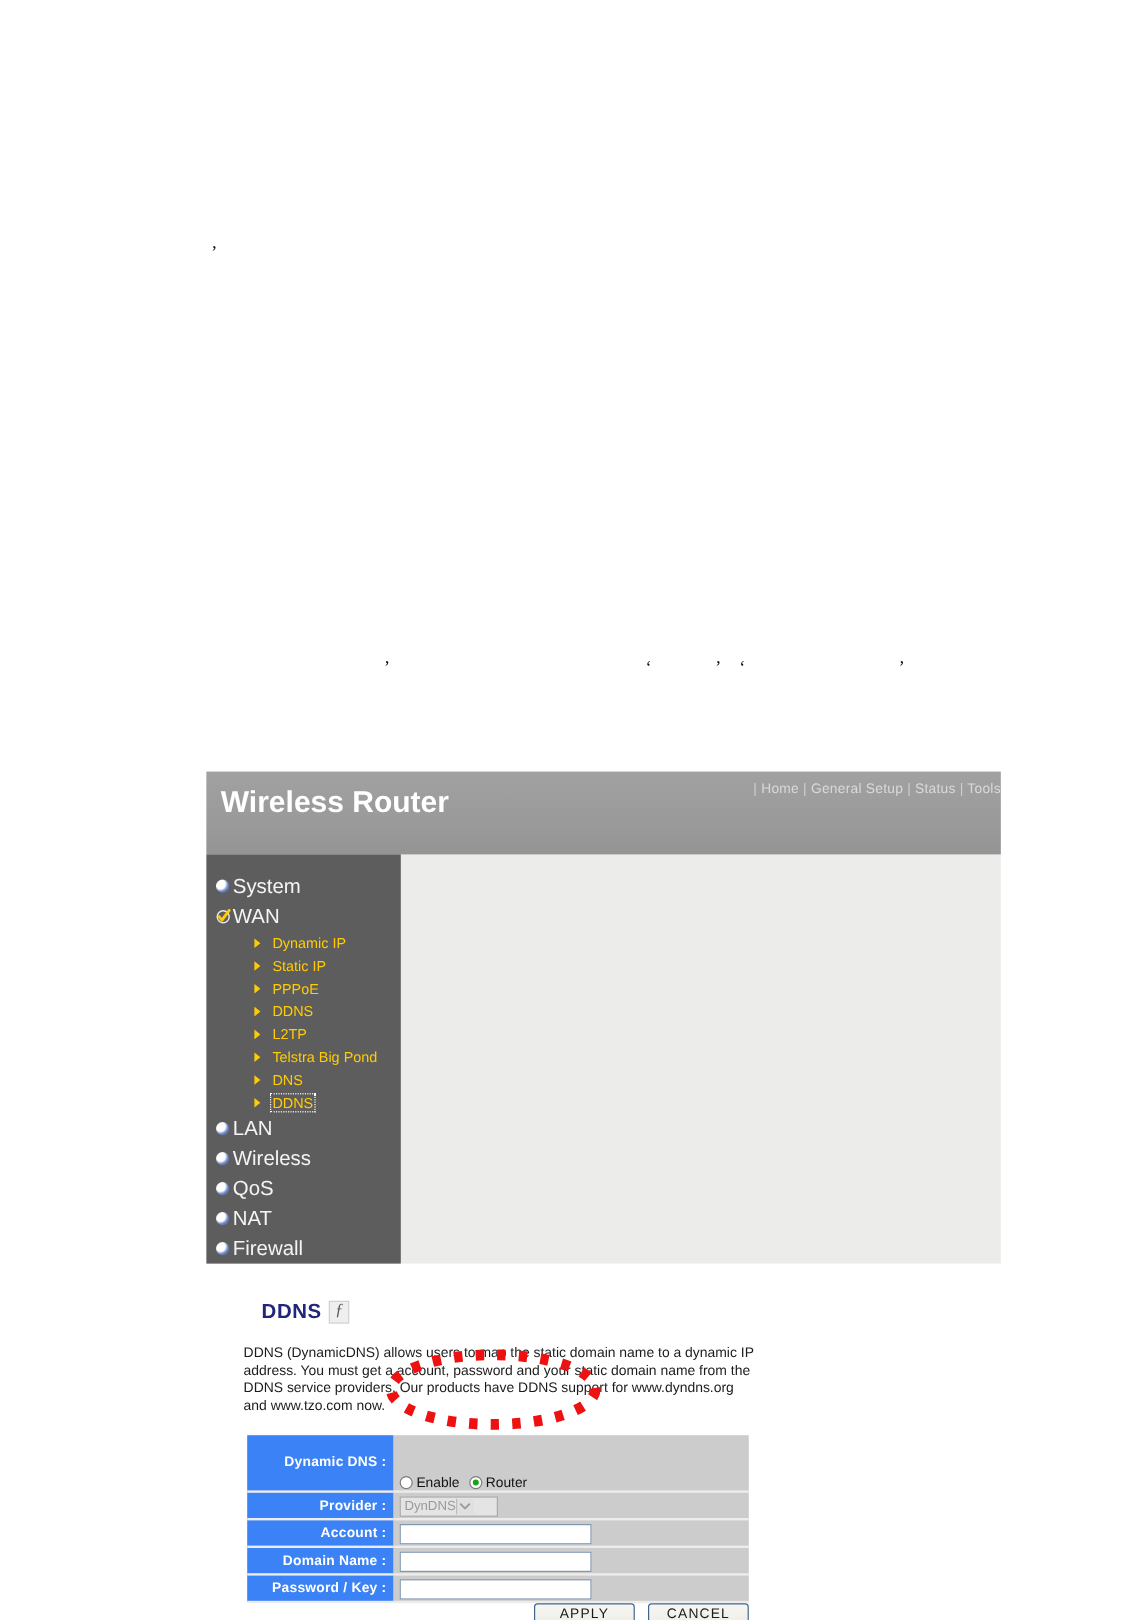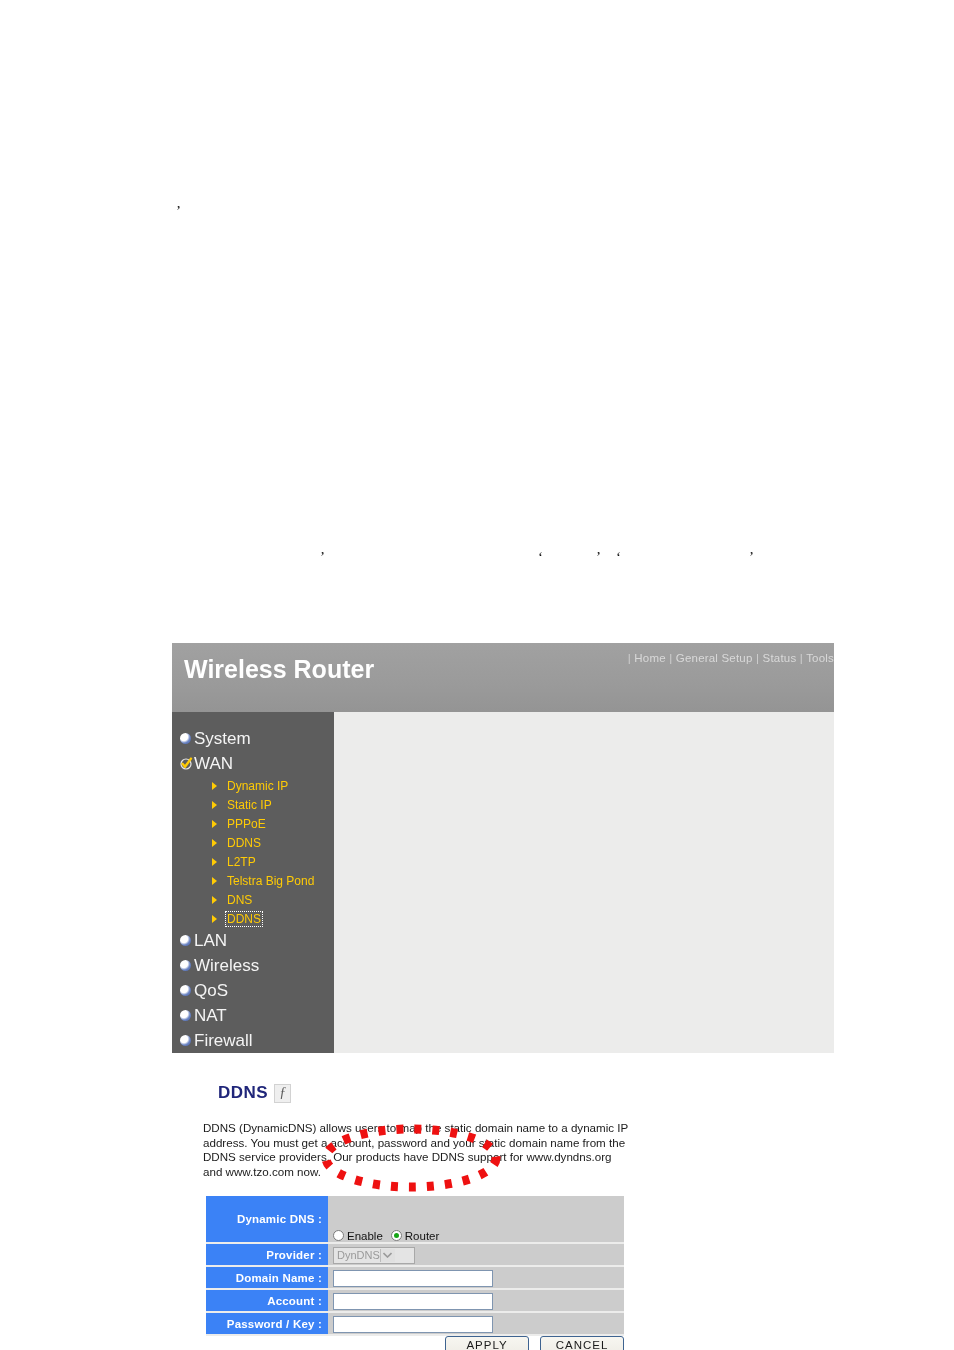--- a/index.html
+++ b/index.html
@@ -453,27 +453,27 @@
                 <span>DynDNS</span>
                 <span class="chev">
                   <svg width="9" height="6" viewBox="0 0 9 6">
                       <path d="M0.5 1 L4.5 5 L8.5 1" fill="none" stroke="#9a9a9a" stroke-width="1.6"></path>
                     </svg>
                 </span>
               </span>
             </td>
           </tr>
           <tr>
-            <td class="lbl">Domain Name :</td>
+            <td class="lbl">Account :</td>
             <td class="val">
               <input class="text-input" type="text" value="" style="">
             </td>
           </tr>
           <tr>
-            <td class="lbl">Account :</td>
+            <td class="lbl">Domain Name :</td>
             <td class="val">
               <input class="text-input" type="text" value="" style="">
             </td>
           </tr>
           <tr>
             <td class="lbl">Password / Key :</td>
             <td class="val">
               <input class="text-input" type="text" value="" style="">
             </td>
           </tr>

